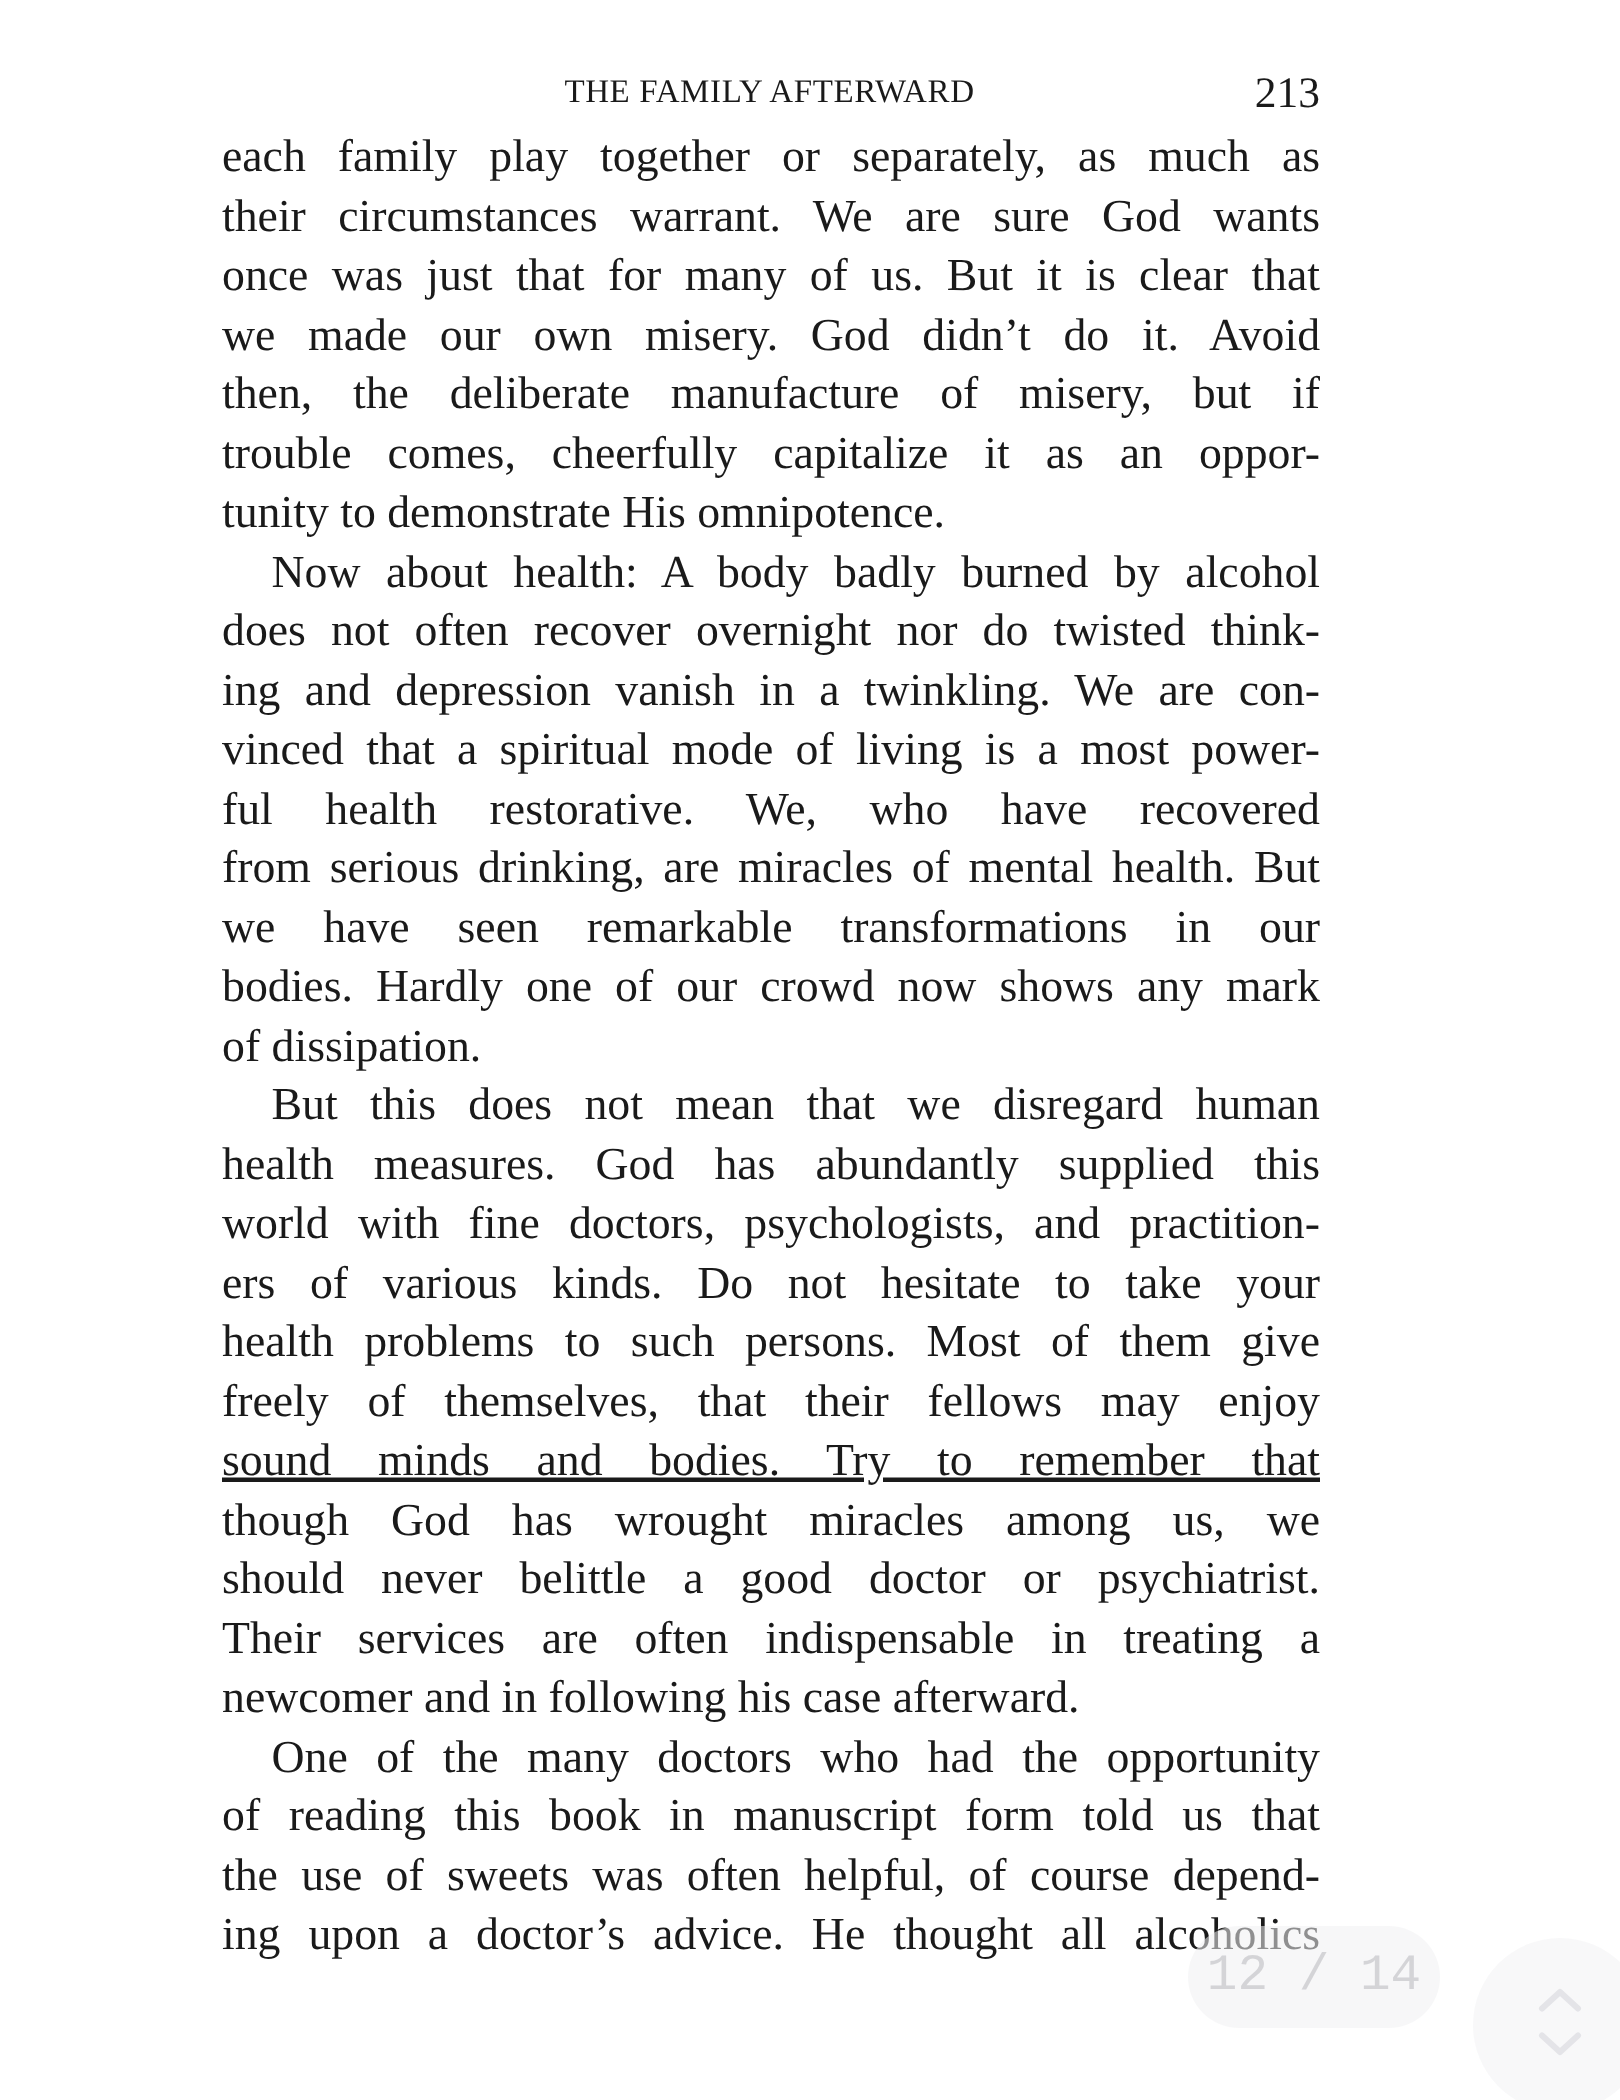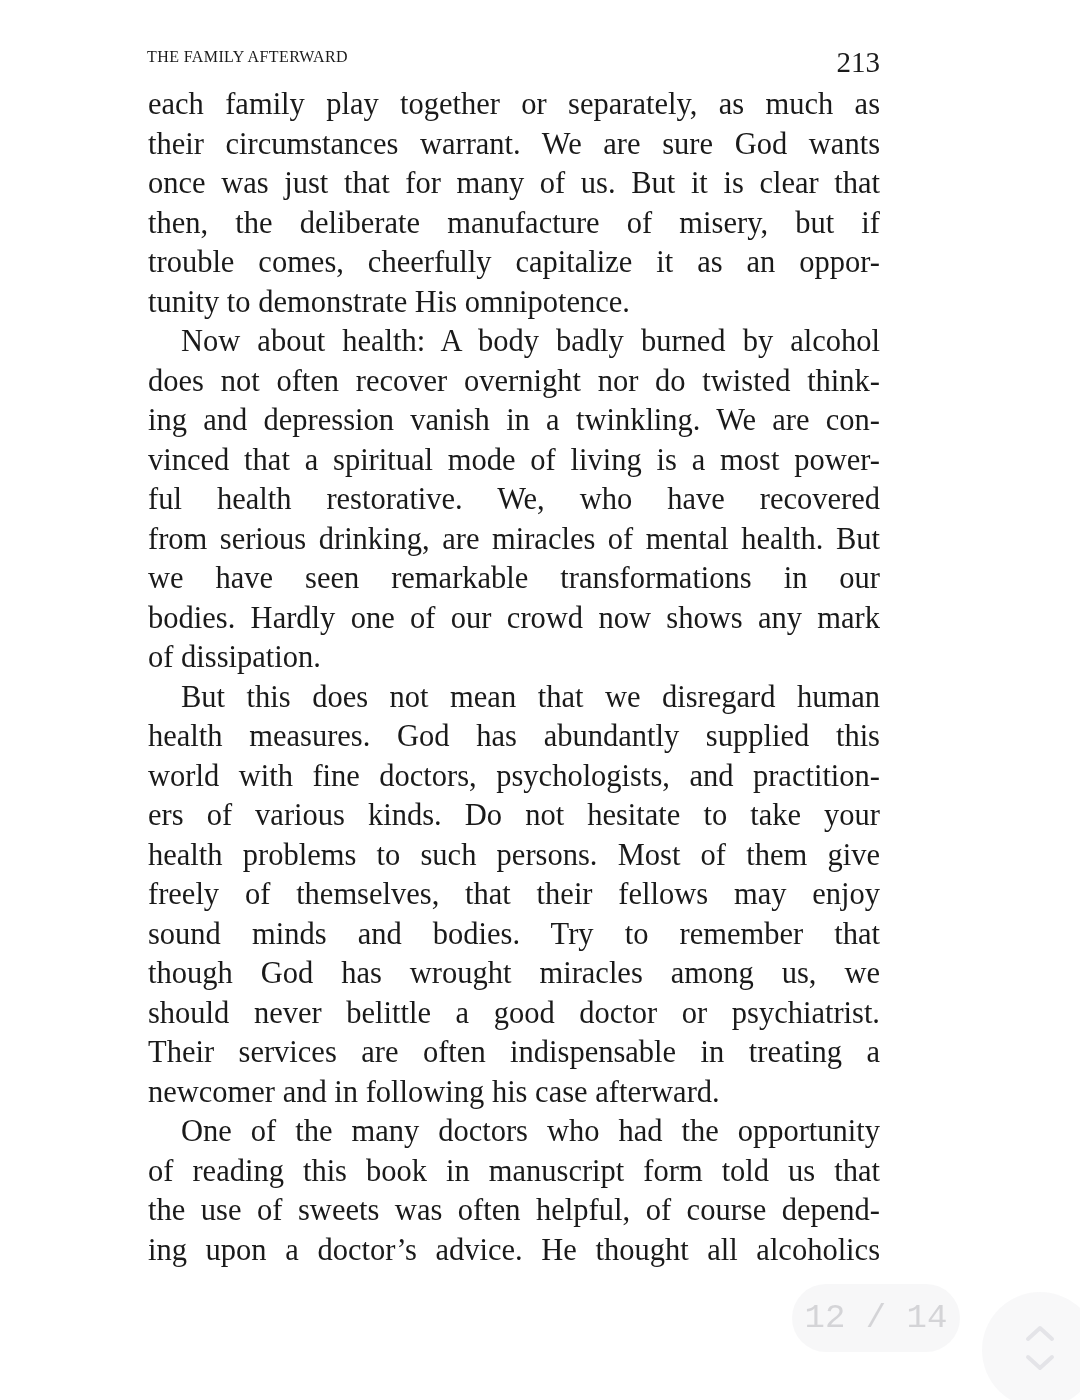--- a/index.html
+++ b/index.html
@@ -26,21 +26,22 @@
     position: absolute;
     top: 46px;
     left: 0;
     width: 732px;
     height: 30px;
   }
   .running-title {
     position: absolute;
     left: 0;
     width: 732px;
-    font-size: 16px;
+    text-align: center;
+    font-size: 22px;
     letter-spacing: 0.4px;
     top: 2px;
     padding-left: 0;
     box-sizing: border-box;
     
     transform: translateX(-1px);
   }
   .page-number {
     position: absolute;
     right: 0;
@@ -115,20 +116,21 @@
   <div class="running-head">
     <div class="running-title">THE FAMILY AFTERWARD</div>
     <div class="page-number">213</div>
   </div>
 
   <div class="body-text" id="body-text">
       <div class="para">
         <span class="line" style="white-space: nowrap; display: block; word-spacing: 0px;">each family play together or separately, as much as</span>
         <span class="line" style="white-space: nowrap; display: block; word-spacing: 0px;">their circumstances warrant. We are sure God wants</span>
         <span class="line" style="white-space: nowrap; display: block; word-spacing: 0px;">once was just that for many of us. But it is clear that</span>
+        <span class="line" style="white-space: nowrap; display: block; word-spacing: 0px;">we made our own misery. God didn’t do it. Avoid</span>
         <span class="line" style="white-space: nowrap; display: block; word-spacing: 0px;">then, the deliberate manufacture of misery, but if</span>
         <span class="line" style="white-space: nowrap; display: block; word-spacing: 0px;">trouble comes, cheerfully capitalize it as an oppor-</span>
         <span class="line last" style="white-space: nowrap; display: block;">tunity to demonstrate His omnipotence.</span>
       </div>
       <div class="para indent">
         <span class="line" style="text-indent: 33px; white-space: nowrap; display: block; word-spacing: 0px;">Now about health: A body badly burned by alcohol</span>
         <span class="line" style="white-space: nowrap; display: block; word-spacing: 0px;">does not often recover overnight nor do twisted think-</span>
         <span class="line" style="white-space: nowrap; display: block; word-spacing: 0px;">ing and depression vanish in a twinkling. We are con-</span>
         <span class="line" style="white-space: nowrap; display: block; word-spacing: 0px;">vinced that a spiritual mode of living is a most power-</span>
         <span class="line" style="white-space: nowrap; display: block; word-spacing: 0px;">ful health restorative. We, who have recovered</span>
@@ -137,21 +139,21 @@
         <span class="line" style="white-space: nowrap; display: block; word-spacing: 0px;">bodies. Hardly one of our crowd now shows any mark</span>
         <span class="line last" style="white-space: nowrap; display: block;">of dissipation.</span>
       </div>
       <div class="para indent">
         <span class="line" style="text-indent: 33px; white-space: nowrap; display: block; word-spacing: 0px;">But this does not mean that we disregard human</span>
         <span class="line" style="white-space: nowrap; display: block; word-spacing: 0px;">health measures. God has abundantly supplied this</span>
         <span class="line" style="white-space: nowrap; display: block; word-spacing: 0px;">world with fine doctors, psychologists, and practition-</span>
         <span class="line" style="white-space: nowrap; display: block; word-spacing: 0px;">ers of various kinds. Do not hesitate to take your</span>
         <span class="line" style="white-space: nowrap; display: block; word-spacing: 0px;">health problems to such persons. Most of them give</span>
         <span class="line" style="white-space: nowrap; display: block; word-spacing: 0px;">freely of themselves, that their fellows may enjoy</span>
-        <span class="line" style="white-space: nowrap; display: block; word-spacing: 0px;">sound minds and bodies. Try to remember that</span>
+        <span class="line" style="white-space: nowrap; display: block; word-spacing: 0px; text-decoration: underline;">sound minds and bodies. Try to remember that</span>
         <span class="line" style="white-space: nowrap; display: block; word-spacing: 0px;">though God has wrought miracles among us, we</span>
         <span class="line" style="white-space: nowrap; display: block; word-spacing: 0px;">should never belittle a good doctor or psychiatrist.</span>
         <span class="line" style="white-space: nowrap; display: block; word-spacing: 0px;">Their services are often indispensable in treating a</span>
         <span class="line last" style="white-space: nowrap; display: block;">newcomer and in following his case afterward.</span>
       </div>
       <div class="para indent">
         <span class="line" style="text-indent: 33px; white-space: nowrap; display: block; word-spacing: 0px;">One of the many doctors who had the opportunity</span>
         <span class="line" style="white-space: nowrap; display: block; word-spacing: 0px;">of reading this book in manuscript form told us that</span>
         <span class="line" style="white-space: nowrap; display: block; word-spacing: 0px;">the use of sweets was often helpful, of course depend-</span>
         <span class="line" style="white-space: nowrap; display: block; word-spacing: 0px;">ing upon a doctor’s advice. He thought all alcoholics</span>

